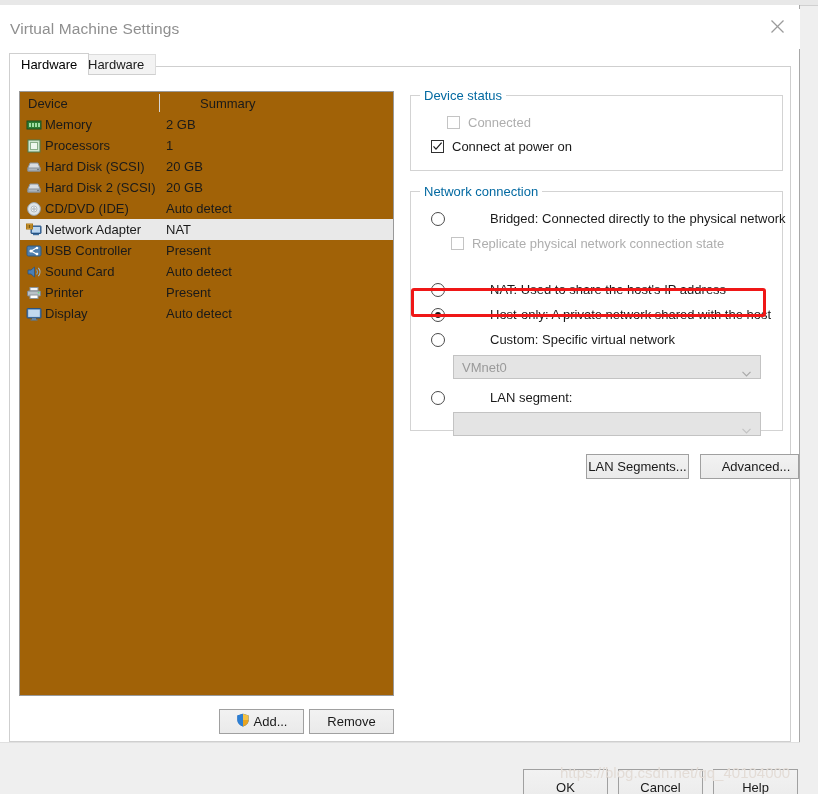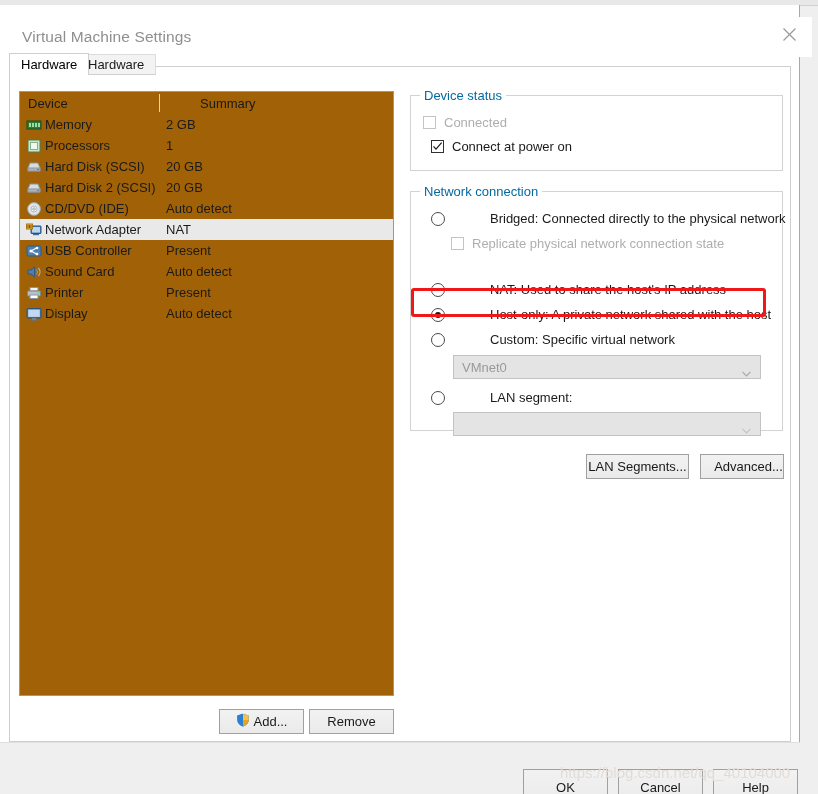--- a/index.html
+++ b/index.html
@@ -34,25 +34,24 @@
     width: 800px;
     height: 789px;
     background: #ffffff;
     border-right: 1px solid #a8a8a8;
     box-sizing: border-box;
   }
 
   
   #title-bar {
     position: absolute;
-    left: 0; top: 12px;
+    left: 0; top: 4px;
     width: 800px;
     height: 40px;
     background: #ffffff;
-    margin-left: 12px;
   }
   #window-title {
     position: absolute;
     left: 10px;
     top: 11px;
     font-size: 15.5px;
     color: #8f8f8f;
     letter-spacing: 0.1px;
     white-space: nowrap;
   }
@@ -270,21 +269,21 @@
     border-color: #c4c4c4;
   }
   .checkbox svg { position: absolute; left: 0; top: 0; }
   .checkrow .label {
     margin-left: 8px;
     font-size: 13px;
     white-space: nowrap;
   }
   .checkrow.disabled .label { color: #aeaeae; }
 
-  #connected-row   { left: 12px; top: 19px; justify-content: space-between; }
+  #connected-row   { left: 36px; top: 19px; justify-content: space-between; }
   #power-on-row    { left: 20px; top: 43px; }
   #replicate-row   { left: 40px; top: 44px; }
 
   
   .radiorow {
     position: absolute;
     display: flex;
     align-items: center;
     cursor: default;
     gap: 39px;
@@ -362,21 +361,21 @@
     position: absolute;
     left: 576px;
     top: 387px;
     width: 103px;
     height: 25px;
   }
   #advanced-button {
     position: absolute;
     left: 690px;
     top: 387px;
-    width: 84px;
+    width: 99px;
     height: 25px;
     padding-left: 13px;
   }
 
   
   #footer-area {
     position: absolute;
     left: 0;
     top: 737px;
     width: 800px;

